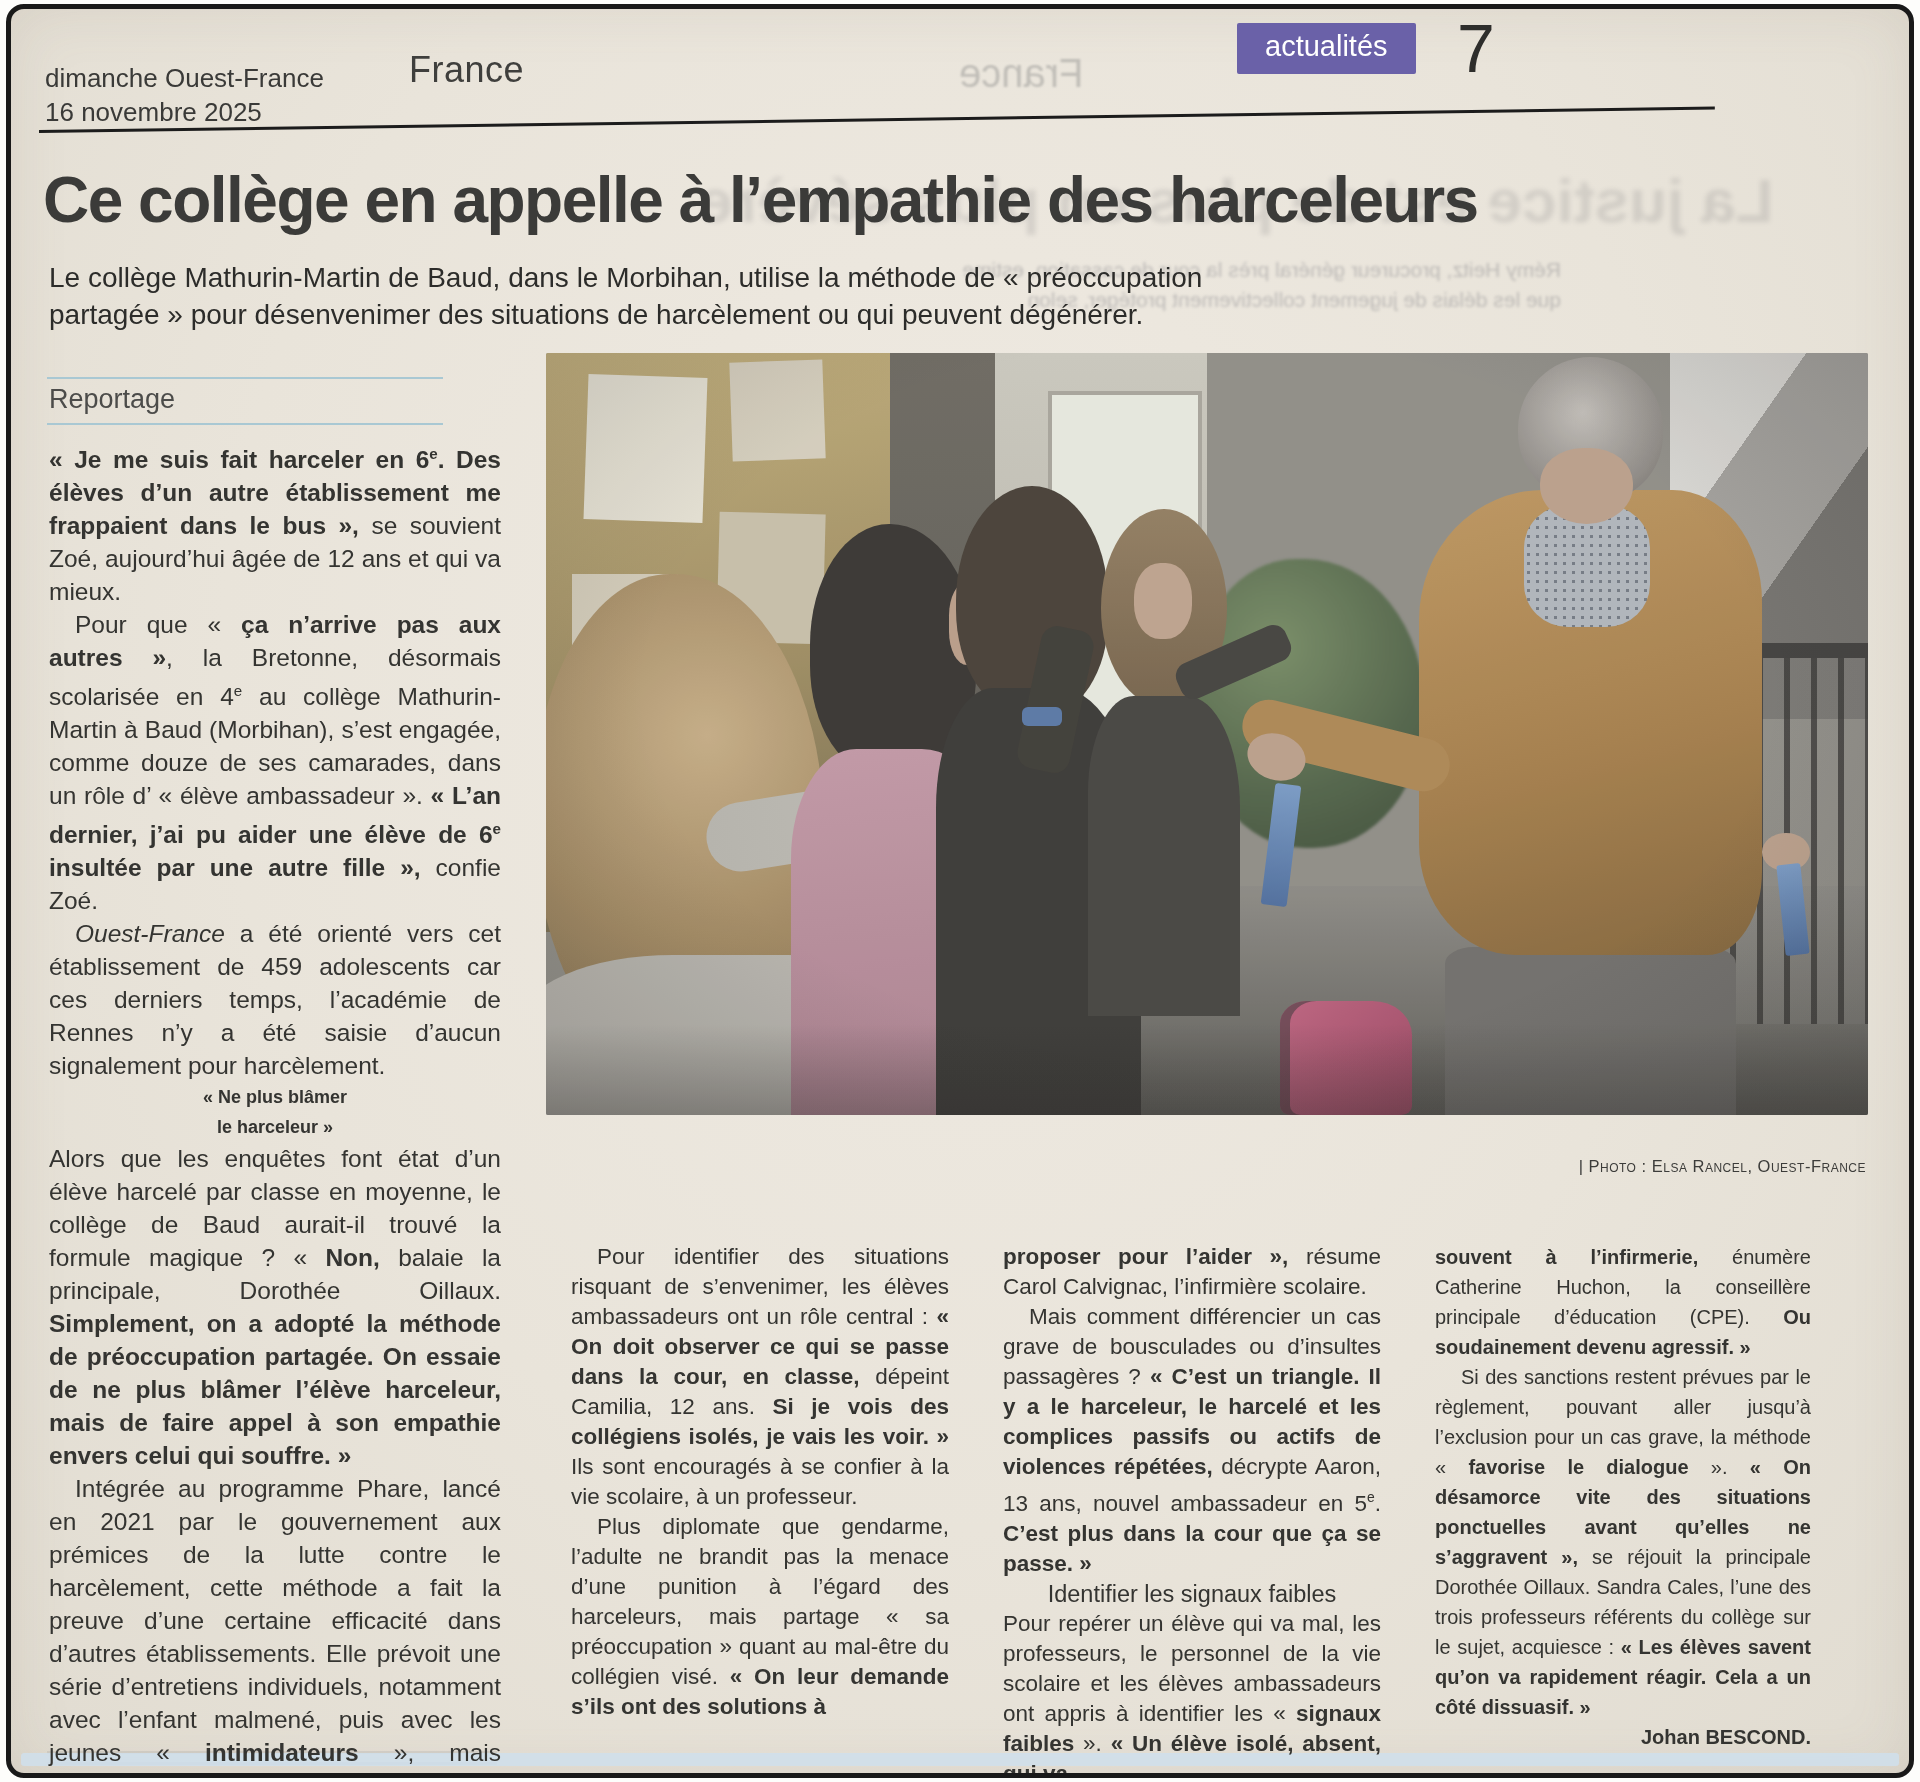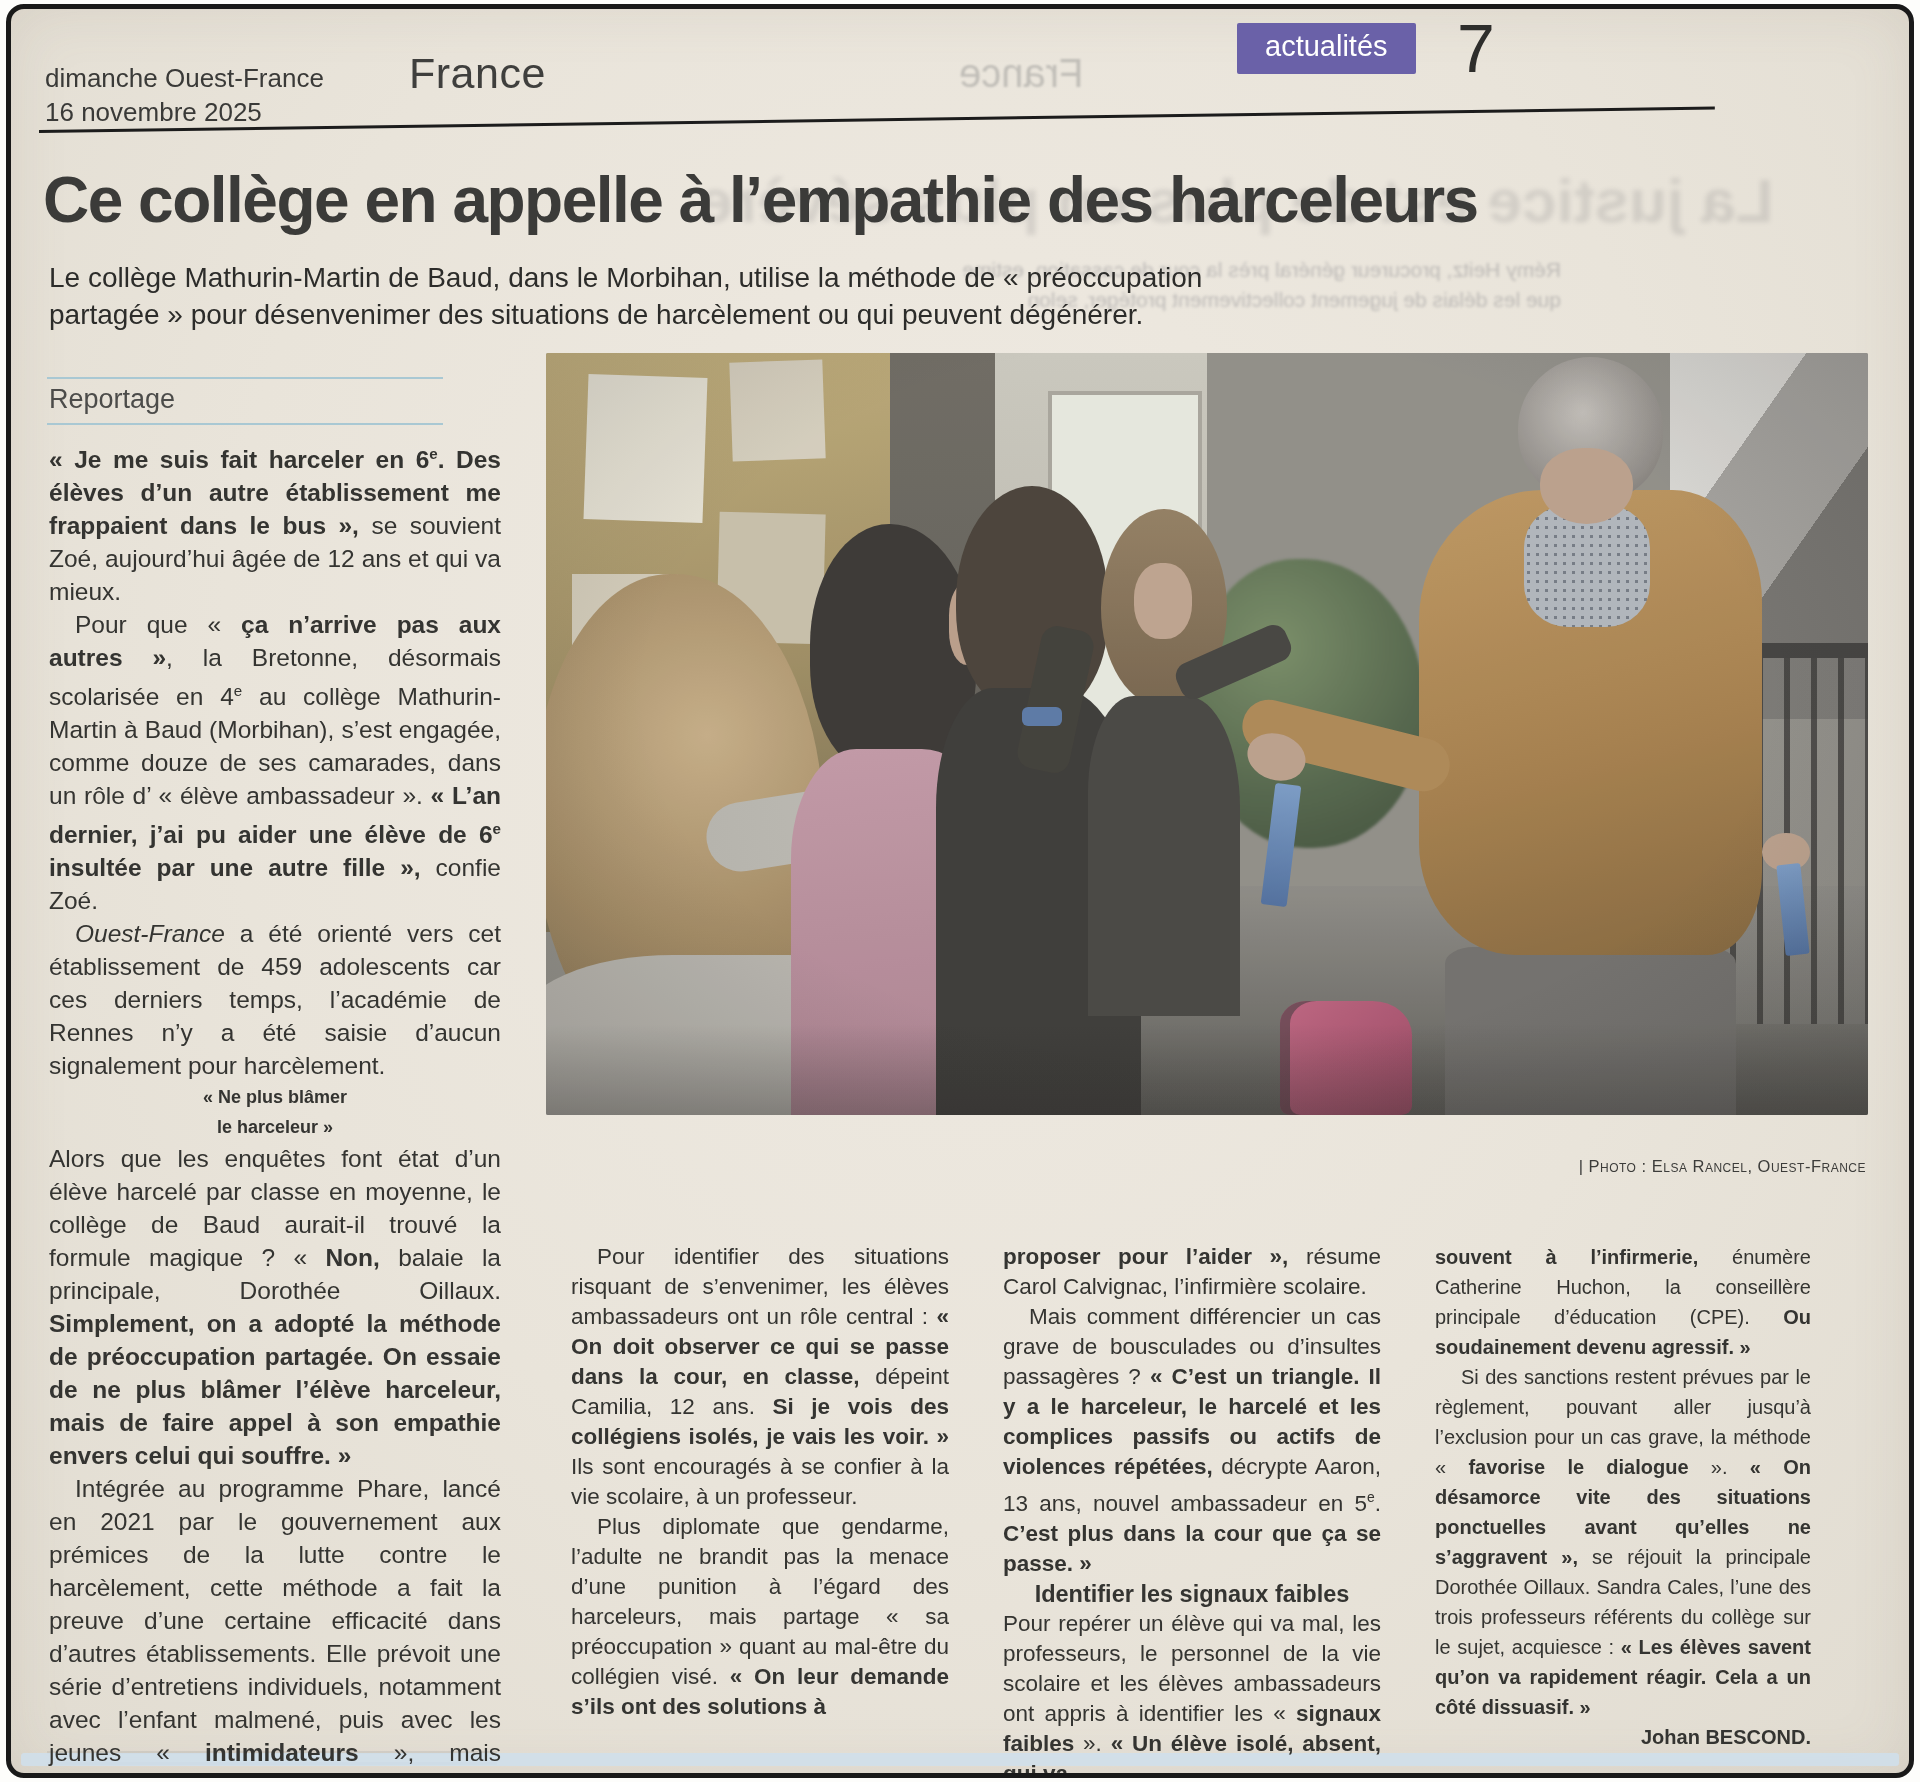--- a/index.html
+++ b/index.html
@@ -5,21 +5,21 @@
   html,body{margin:0;padding:0;background:#fdfdfb;}
   body{width:1920px;height:1782px;position:relative;overflow:hidden;
        font-family:"Liberation Sans",sans-serif;color:#343431;}
   .page{position:absolute;left:6px;top:4px;width:1898px;height:1764px;
         border:5px solid #191919;border-radius:18px;overflow:hidden;
         background:radial-gradient(ellipse at 50% 38%, #efeae2 0%, #e9e4da 55%, #e1dcd1 100%);
         box-shadow:inset 0 0 60px rgba(120,110,90,.12);}
   .abs{position:absolute;}
   
   .edition{left:34px;top:52px;font-size:26px;line-height:34px;color:#3a3a38;white-space:pre-line;}
-  .section-title{left:398px;top:40px;font-size:43px;letter-spacing:.5px;color:#3f3f3d;}
+  .section-title{left:398px;top:40px;font-size:36px;letter-spacing:.5px;color:#3f3f3d;}
   .badge{left:1226px;top:14px;background:#6a61a8;color:#fff;font-size:29px;
          padding:7px 28px 11px;border-radius:2px;}
   .pagenum{left:1446px;top:0px;font-size:68px;color:#2e2e2c;font-weight:400;}
   .top-rule{left:28px;top:121px;width:1676px;height:3.4px;background:#1c1c1c;
             transform:rotate(-0.8deg);transform-origin:left center;}
   
   .ghost{transform:scaleX(-1);pointer-events:none;}
   .ghost-france{left:948px;top:42px;font-size:40px;color:#8e8e8c;opacity:.45;filter:blur(1.2px);}
   .ghost-headline{left:560px;top:146px;width:1330px;font-size:62px;font-weight:700;
                   line-height:92px;text-align:center;color:#53535a;opacity:.15;filter:blur(2.6px);}
@@ -37,21 +37,21 @@
   
   .col{text-align:justify;color:#343431;}
   .col p{margin:0;}
   .col .ind{text-indent:26px;}
   #col1{left:38px;top:428px;width:452px;font-size:24.5px;line-height:33px;}
   #col2{left:560px;top:1233px;width:378px;font-size:22.5px;line-height:30px;}
   #col3{left:992px;top:1233px;width:378px;font-size:22.5px;line-height:30px;}
   #col4{left:1424px;top:1233px;width:376px;font-size:20px;line-height:30px;}
   .crosshead1{font-weight:bold;text-align:center;font-size:18px;line-height:30px;
               margin:22px 0 16px;white-space:pre-line;text-indent:0;}
-  .crosshead2{font-weight:bold;text-align:center;font-size:23.5px;margin:18px 0 12px;text-indent:0;}
+  .crosshead2{font-weight:normal;text-align:center;font-size:23.5px;margin:18px 0 12px;text-indent:0;}
   .byline{text-align:right;font-weight:bold;margin-top:22px;}
   .b{font-weight:bold;}
   .i{font-style:italic;}
   .sup{vertical-align:super;font-size:.62em;}
   .bsup{vertical-align:super;font-size:.62em;font-weight:bold;}
   
   .photo{left:535px;top:344px;width:1322px;height:762px;overflow:hidden;border-radius:2px;
          filter:saturate(.72) contrast(.88) brightness(1.04);background:#8f8c82;}
   .photo div{position:absolute;}
   .ph-wall{left:0;top:0;width:26%;height:76%;background:linear-gradient(170deg,#c9ad62,#a38a4c 55%,#71613d);}

